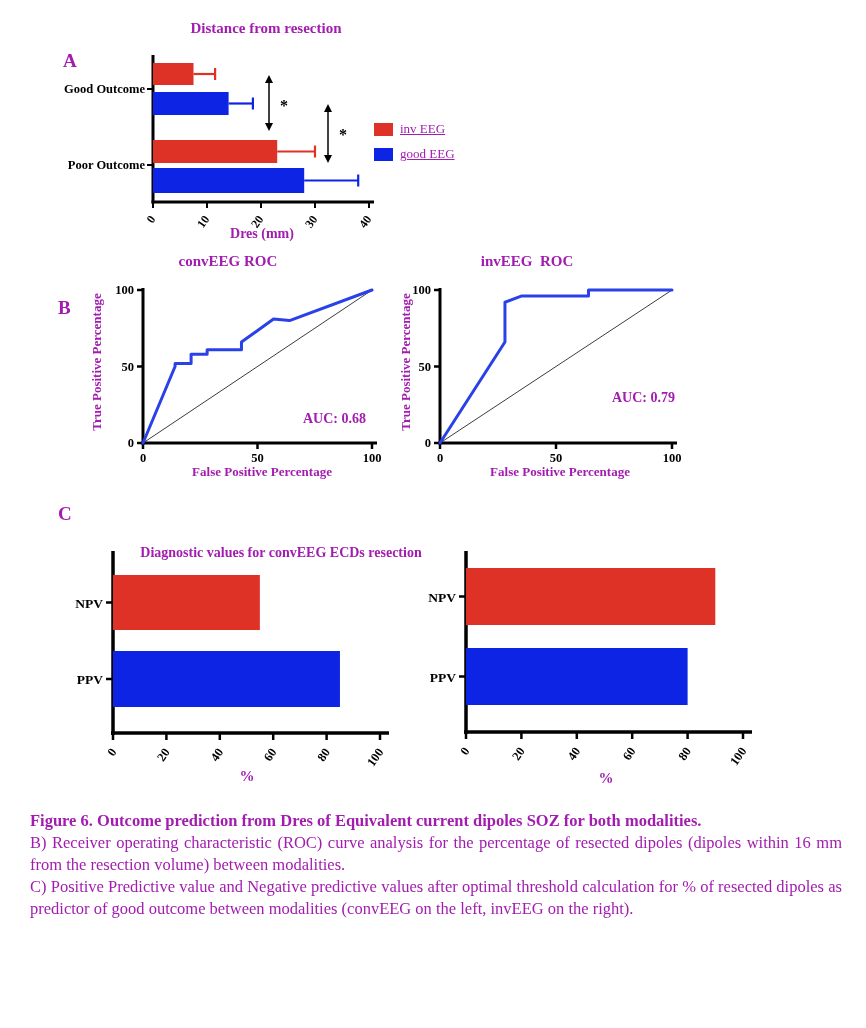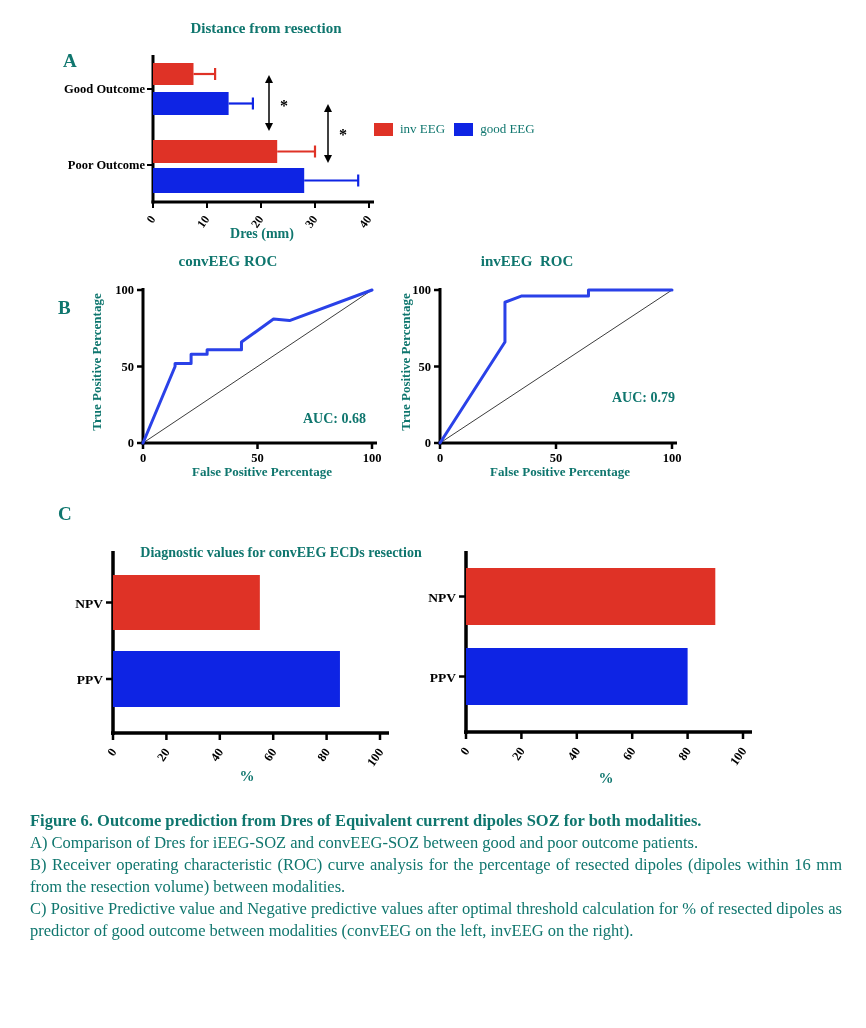--- a/index.html
+++ b/index.html
@@ -1,31 +1,31 @@
 <!DOCTYPE html>
 <html><head>
 <meta charset="utf-8">
 <style>
   html,body{margin:0;padding:0;background:#fff;}
   #page{position:relative;width:866px;height:1028px;background:#ffffff;overflow:hidden;
-        font-family:"Liberation Serif",serif;color:#0f766e;}
+        font-family:"Liberation Serif",serif;color:#a21caf;}
   .abs{position:absolute;}
   .ctr{text-align:center;}
   .fig-title{font:bold 15px "Liberation Serif",serif;}
   .roc-title{font:bold 15px "Liberation Serif",serif;white-space:pre;}
   .c-title{font:bold 14px "Liberation Serif",serif;margin-top:24px;}
   .letter{font:bold 19px "Liberation Serif",serif;}
   .axis-label{font:bold 13px "Liberation Serif",serif;}
   .rot90{transform:rotate(-90deg);}
   .auc{font:bold 14px "Liberation Serif",serif;}
   .xlab{font:bold 14px "Liberation Serif",serif;}
   .pct{font:bold 15px "Liberation Serif",serif;}
   svg{position:absolute;overflow:visible;}
   svg text{font-family:"Liberation Serif",serif;fill:#000;}
-  .legend{display:flex;gap:9px;}
+  .legend{display:flex;flex-direction:column;gap:9px;text-decoration:underline;}
   .legend-row{display:flex;align-items:center;gap:7px;font:13px "Liberation Serif",serif;}
   .swatch{width:19px;height:13px;display:inline-block;}
   #caption{width:812px;font:16.5px "Liberation Serif",serif;line-height:22px;}
   #caption p{margin:0;text-align:justify;}
   #caption .head{font-weight:bold;text-align:left;max-width:700px;}
 </style>
 </head>
 <body>
 
 <div id="page">
@@ -183,18 +183,17 @@
       <text transform="translate(283.6,208) rotate(-55)" text-anchor="end" style="font:bold 12.5px &quot;Liberation Serif&quot;,serif;">80</text>
       <line x1="335" y1="189" x2="335" y2="196" stroke="#000" stroke-width="2.5"></line>
       <text transform="translate(339,208) rotate(-55)" text-anchor="end" style="font:bold 12.5px &quot;Liberation Serif&quot;,serif;">100</text>
     </svg>
 
   <div class="abs pct ctr" style="left:197px;top:768px;width:100px;">%</div>
   <div class="abs pct ctr" style="left:556px;top:770px;width:100px;">%</div>
 
   <div id="caption" class="abs" style="left:30px;top:810px;">
     <p class="head">Figure 6. Outcome prediction from Dres of Equivalent current dipoles SOZ for both modalities.</p>
-    <p>A) Comparison of Dres for iEEG-SOZ and convEEG-SOZ between good and poor outcome patients.</p>
     <p>B) Receiver operating characteristic (ROC) curve analysis for the percentage of resected dipoles (dipoles within 16 mm from the resection volume) between modalities.</p>
     <p>C) Positive Predictive value and Negative predictive values after optimal threshold calculation for % of resected dipoles as predictor of good outcome between modalities (convEEG on the left, invEEG on the right).</p>
   </div>
 
 </div>
 
 </body></html>

